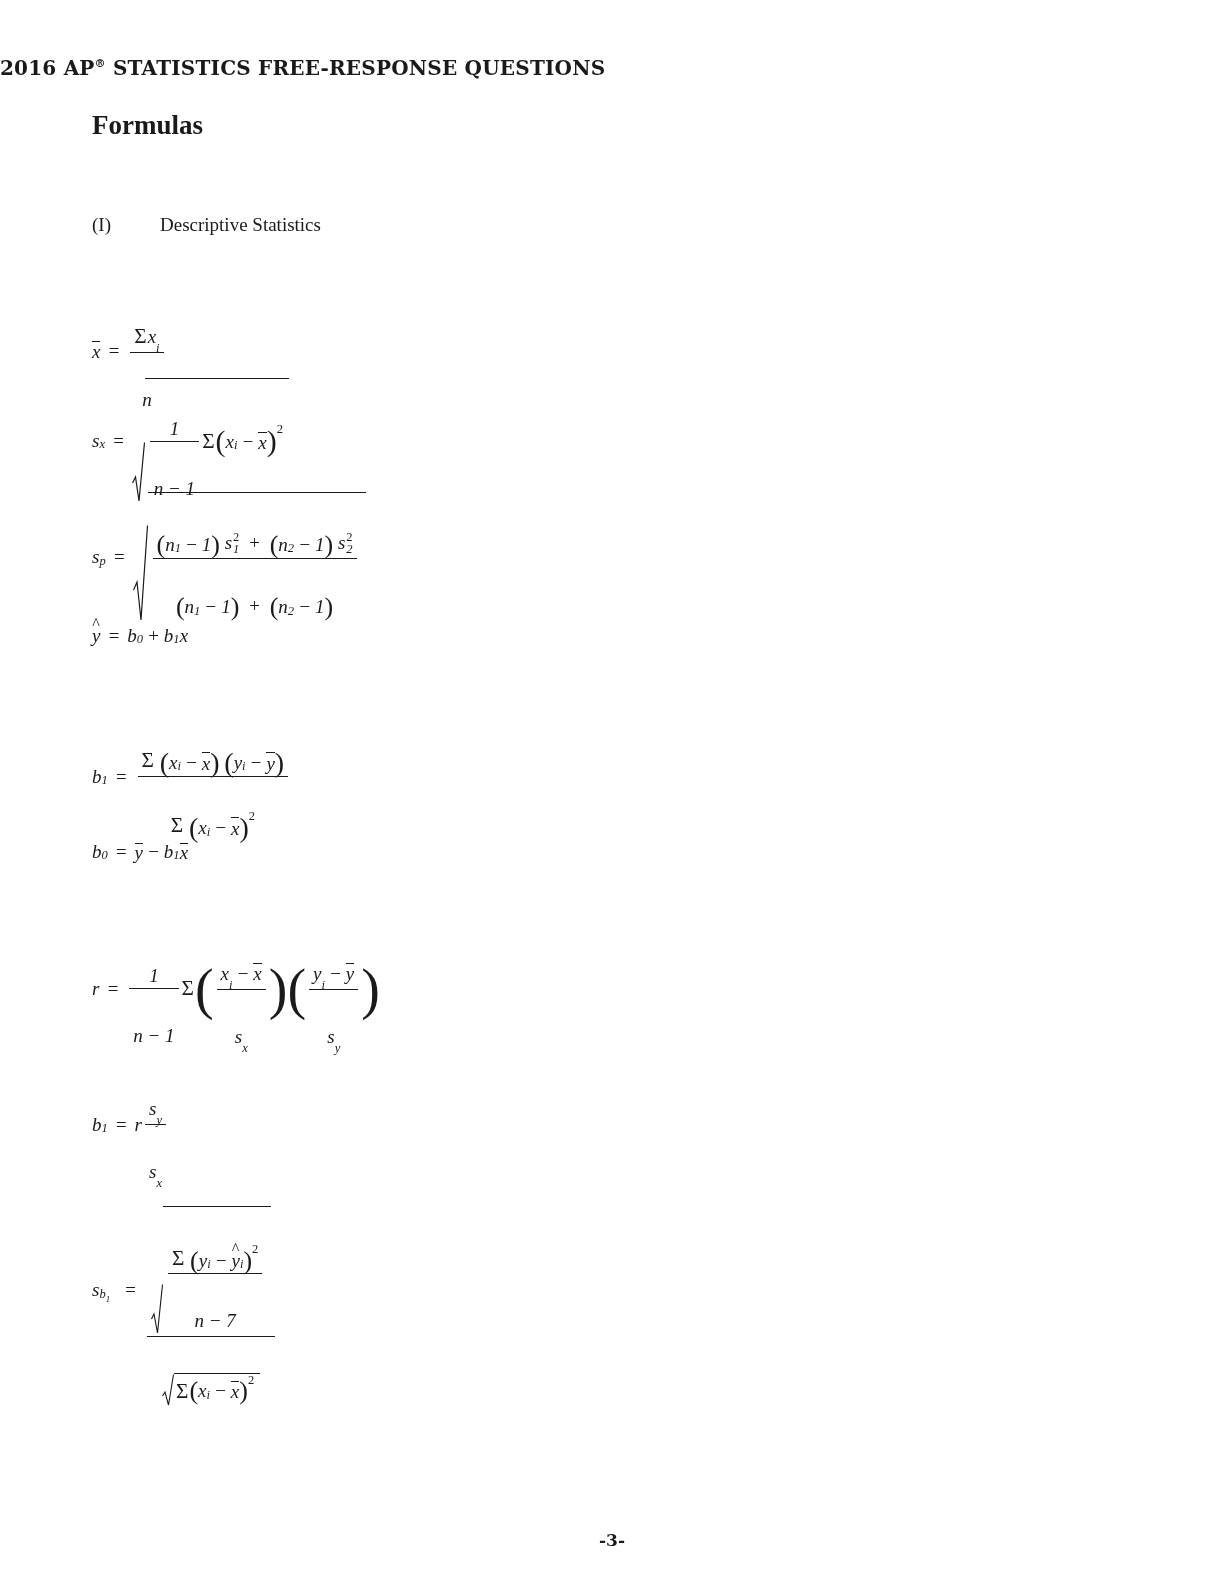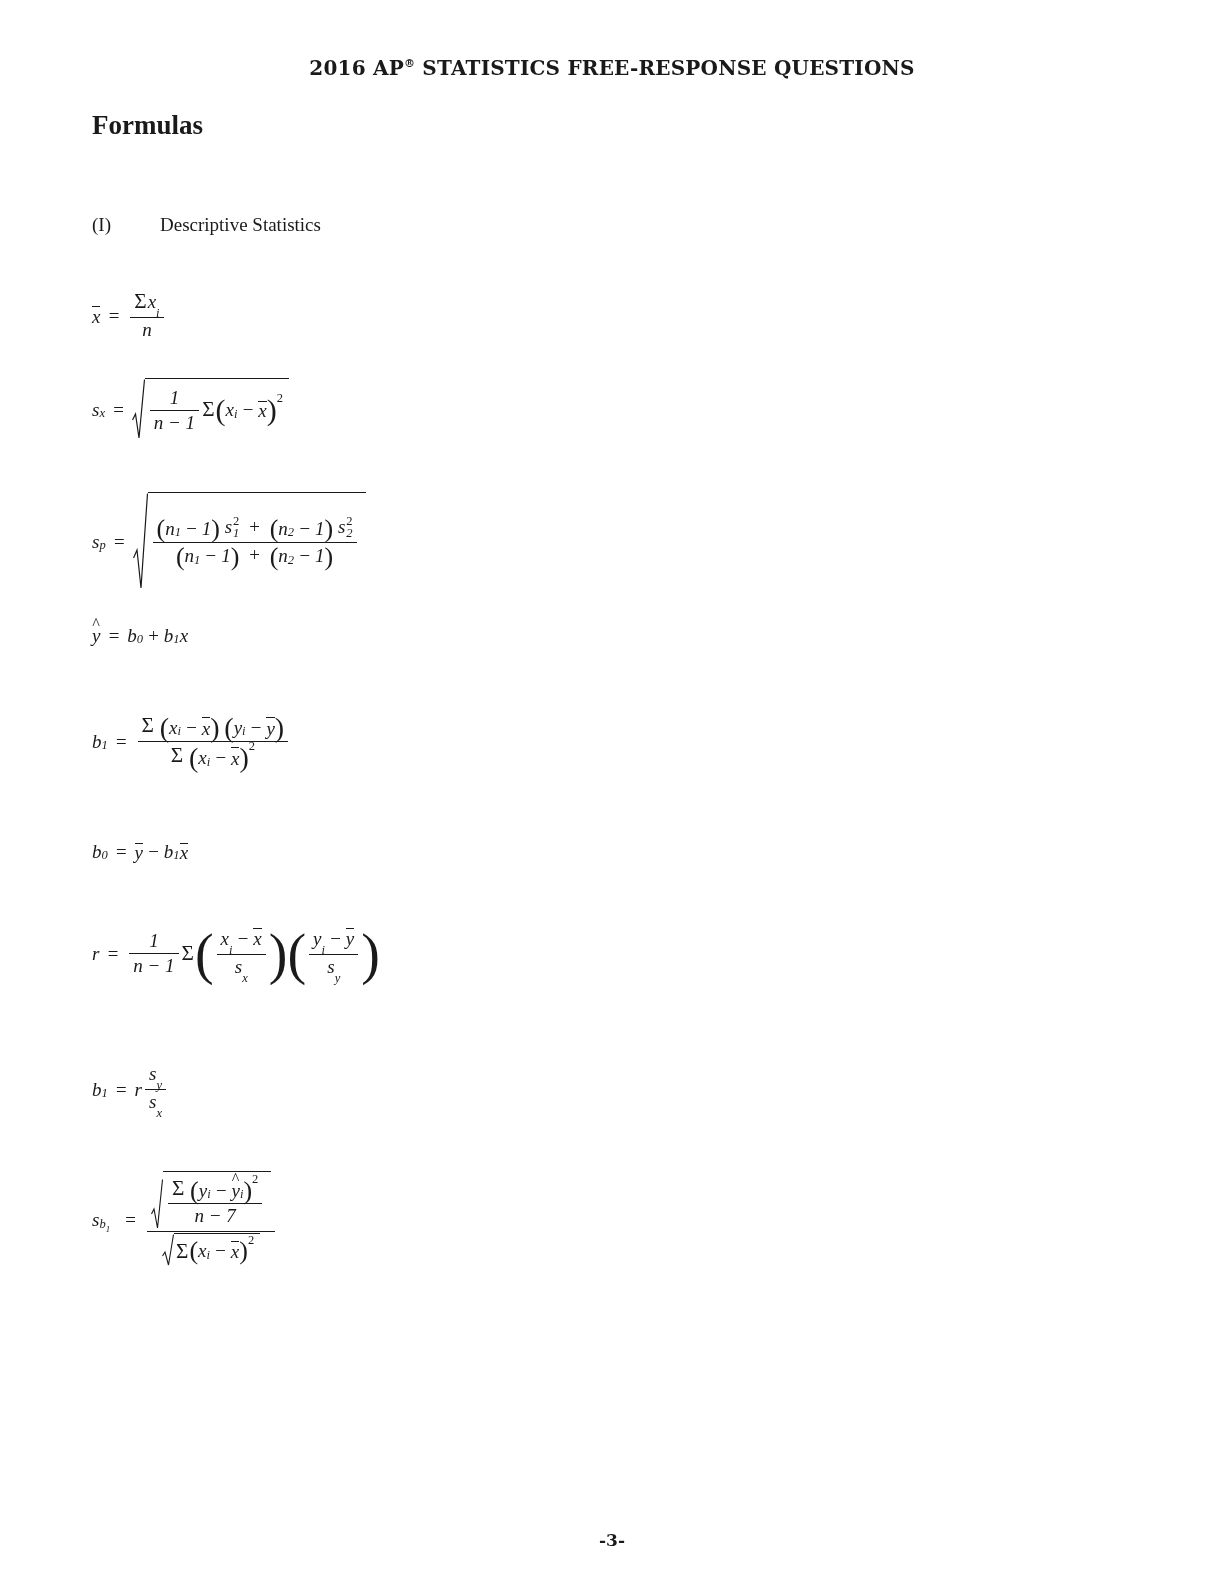--- a/index.html
+++ b/index.html
@@ -19,21 +19,21 @@
     position: relative;
     width: 1224px;
     height: 1584px;
     box-sizing: border-box;
   }
   .doc-header {
     position: absolute;
     top: 56px;
     left: 0;
     width: 1224px;
-    text-align: center;
+    text-align: left;
     font-family: "DejaVu Serif", serif;
     font-weight: bold;
     font-size: 20px;
     letter-spacing: 0.2px;
   }
   .doc-header sup {
     font-size: 11px;
     vertical-align: super;
   }
   .page-title {
@@ -89,20 +89,21 @@
     flex-direction: column;
     align-items: center;
     vertical-align: middle;
     margin: 0 3px;
   }
   .frac > .numer,
   .frac > .denom {
     padding: 1px 4px;
     line-height: 1.15;
     white-space: nowrap;
+    margin-top: 35px;
   }
   .frac > .bar {
     width: 100%;
     height: 1px;
     background: #1a1a1a;
   }
   .sub {
     font-size: 0.66em;
     vertical-align: sub;
     font-style: italic;

